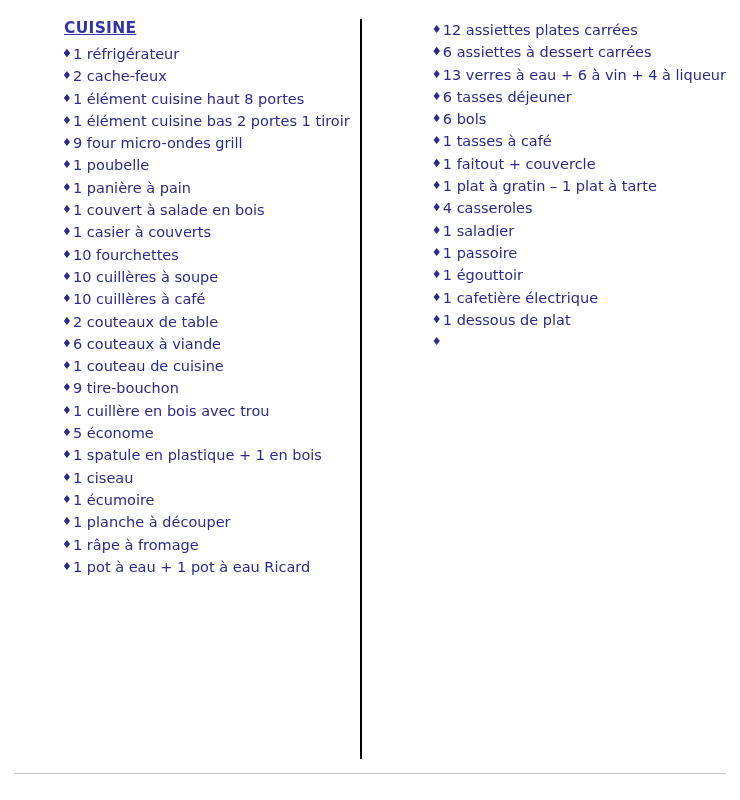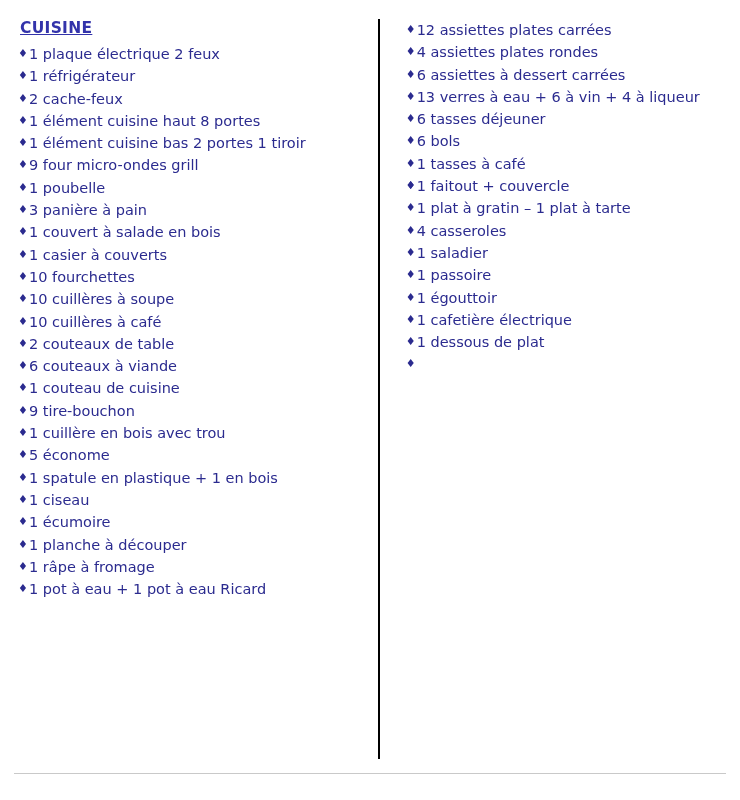--- a/index.html
+++ b/index.html
@@ -25,20 +25,21 @@
   .columns {
     display: flex;
     flex-direction: row;
     align-items: flex-start;
     width: 100%;
     height: 745px;
   }
   .col {
     position: relative;
     box-sizing: border-box;
+    margin-left: 44px;
   }
   .col-left {
     width: 372px;
     padding-left: 4px;
     padding-right: 8px;
   }
   .col-right {
     width: 354px;
     padding-left: 26px;
     padding-top: 1px;
@@ -92,28 +93,28 @@
 </style>
 </head>
 <body>
 
 <div class="page">
   <div class="columns">
 
     <div class="col col-left">
       <div class="section-title">CUISINE</div>
       <ul class="items" id="left-list">
-          <li><span class="bullet">♦</span><span>1 plaque électrique 2 feux</span></li>
+          <li><span class="bullet">♦</span></li>
           <li><span class="bullet">♦</span><span>1 réfrigérateur</span></li>
           <li><span class="bullet">♦</span><span>2 cache-feux</span></li>
           <li><span class="bullet">♦</span><span>1 élément cuisine haut 8 portes</span></li>
           <li><span class="bullet">♦</span><span>1 élément cuisine bas 2 portes 1 tiroir</span></li>
           <li><span class="bullet">♦</span><span>9 four micro-ondes grill</span></li>
           <li><span class="bullet">♦</span><span>1 poubelle</span></li>
-          <li><span class="bullet">♦</span><span>3 panière à pain</span></li>
+          <li><span class="bullet">♦</span><span>1 panière à pain</span></li>
           <li><span class="bullet">♦</span><span>1 couvert à salade en bois</span></li>
           <li><span class="bullet">♦</span><span>1 casier à couverts</span></li>
           <li><span class="bullet">♦</span><span>10 fourchettes</span></li>
           <li><span class="bullet">♦</span><span>10 cuillères à soupe</span></li>
           <li><span class="bullet">♦</span><span>10 cuillères à café</span></li>
           <li><span class="bullet">♦</span><span>2 couteaux de table</span></li>
           <li><span class="bullet">♦</span><span>6 couteaux à viande</span></li>
           <li><span class="bullet">♦</span><span>1 couteau de cuisine</span></li>
           <li><span class="bullet">♦</span><span>9 tire-bouchon</span></li>
           <li><span class="bullet">♦</span><span>1 cuillère en bois avec trou</span></li>
@@ -125,21 +126,21 @@
           <li><span class="bullet">♦</span><span>1 râpe à fromage</span></li>
           <li><span class="bullet">♦</span><span>1 pot à eau + 1 pot à eau Ricard</span></li>
         </ul>
     </div>
 
     <div class="divider"></div>
 
     <div class="col col-right">
       <ul class="items" id="right-list">
           <li><span class="bullet">♦</span><span>12 assiettes plates carrées</span></li>
-          <li><span class="bullet">♦</span><span>4 assiettes plates rondes</span></li>
+          <li><span class="bullet">♦</span></li>
           <li><span class="bullet">♦</span><span>6 assiettes à dessert carrées</span></li>
           <li><span class="bullet">♦</span><span>13 verres à eau + 6 à vin + 4 à liqueur</span></li>
           <li><span class="bullet">♦</span><span>6 tasses déjeuner</span></li>
           <li><span class="bullet">♦</span><span>6 bols</span></li>
           <li><span class="bullet">♦</span><span>1 tasses à café</span></li>
           <li><span class="bullet">♦</span></li>
           <li><span class="bullet">♦</span><span>1 faitout + couvercle</span></li>
           <li><span class="bullet">♦</span><span>1 plat à gratin – 1 plat à tarte</span></li>
           <li><span class="bullet">♦</span><span>4 casseroles</span></li>
           <li><span class="bullet">♦</span><span>1 saladier</span></li>

